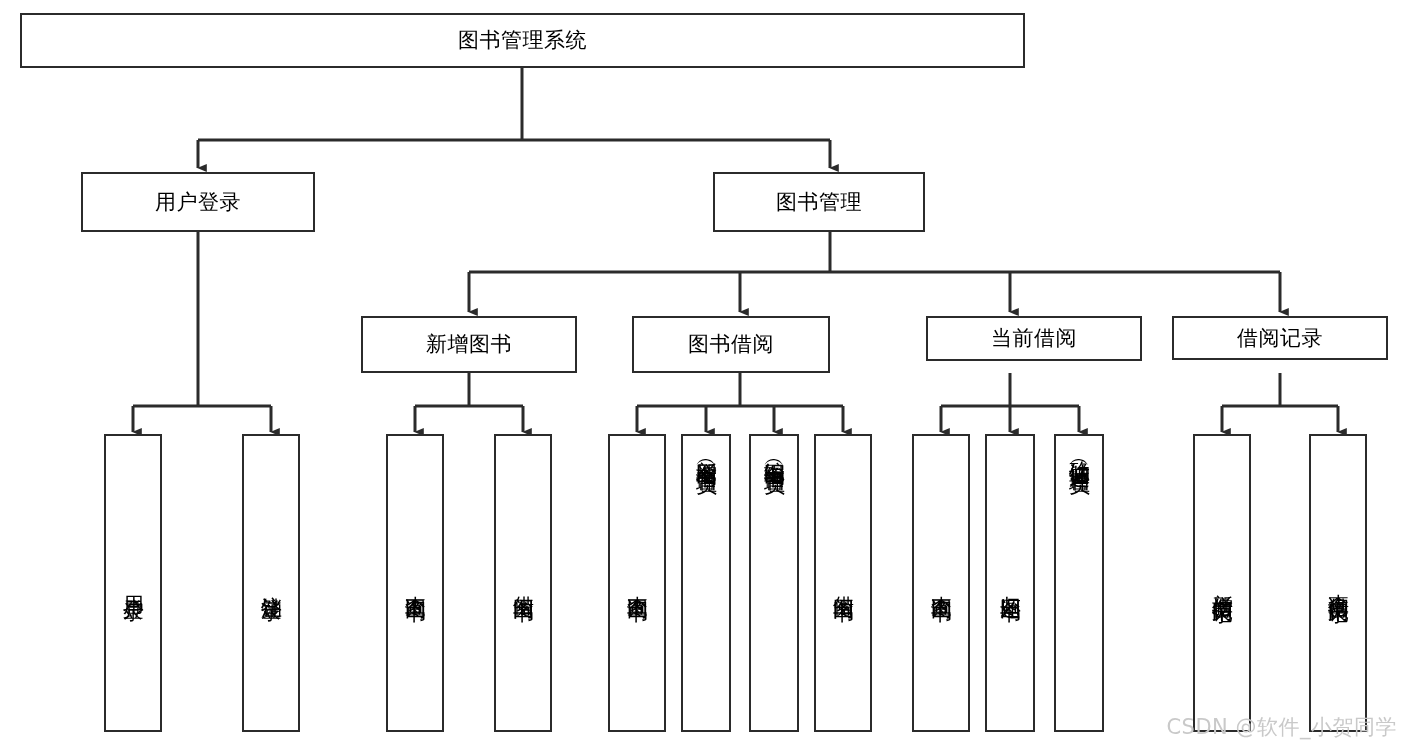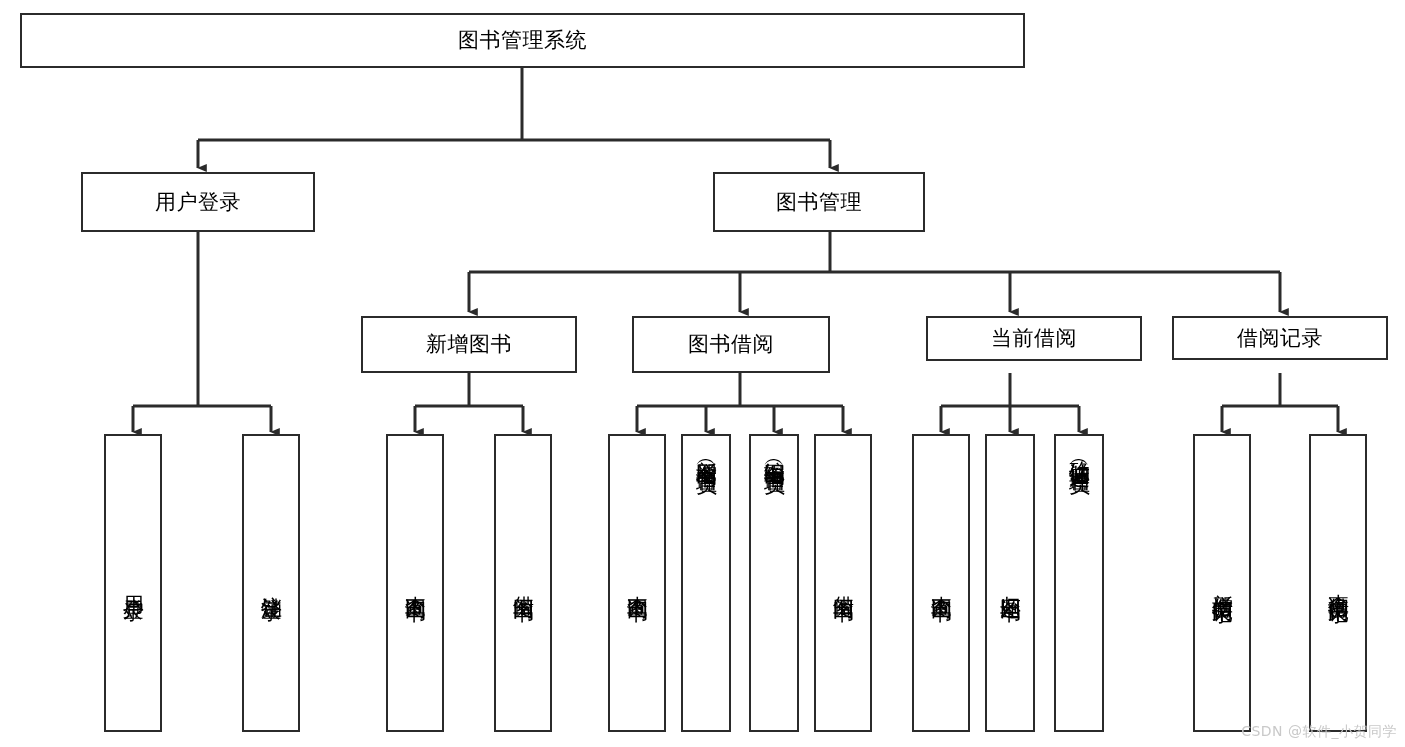--- a/index.html
+++ b/index.html
@@ -58,21 +58,21 @@
     text-align: left;
   }
   .node.vert.centered {
     align-items: center;
     padding-top: 0;
   }
   #watermark {
     position: absolute;
     right: 8px;
     bottom: 6px;
-    font-size: 14px;
+    font-size: 21px;
     color: #c9c9c9;
     letter-spacing: 0.5px;
     z-index: 3;
     white-space: pre;
   }
 </style>
 </head>
 <body>
 
 <div id="diagram-root">

